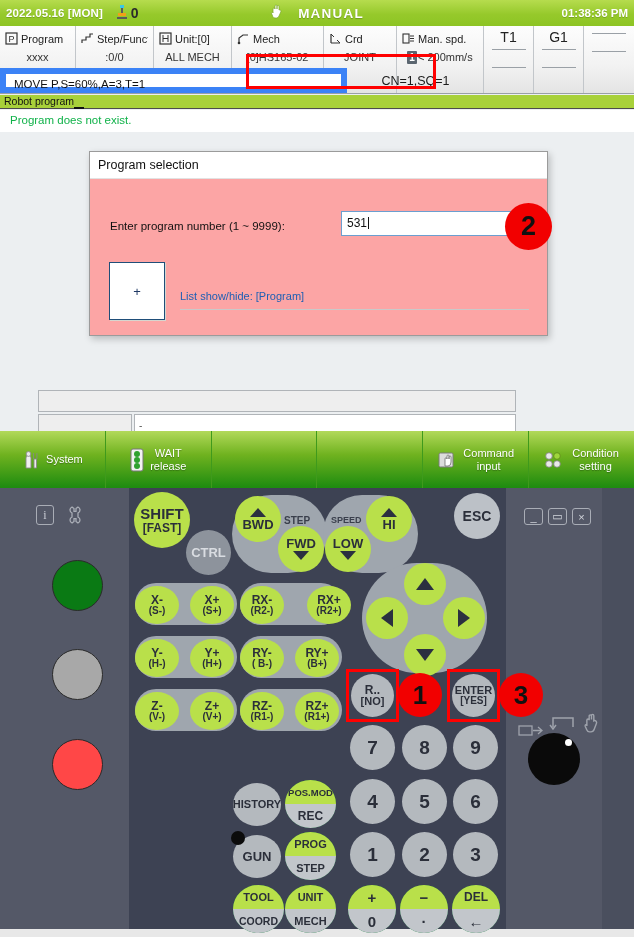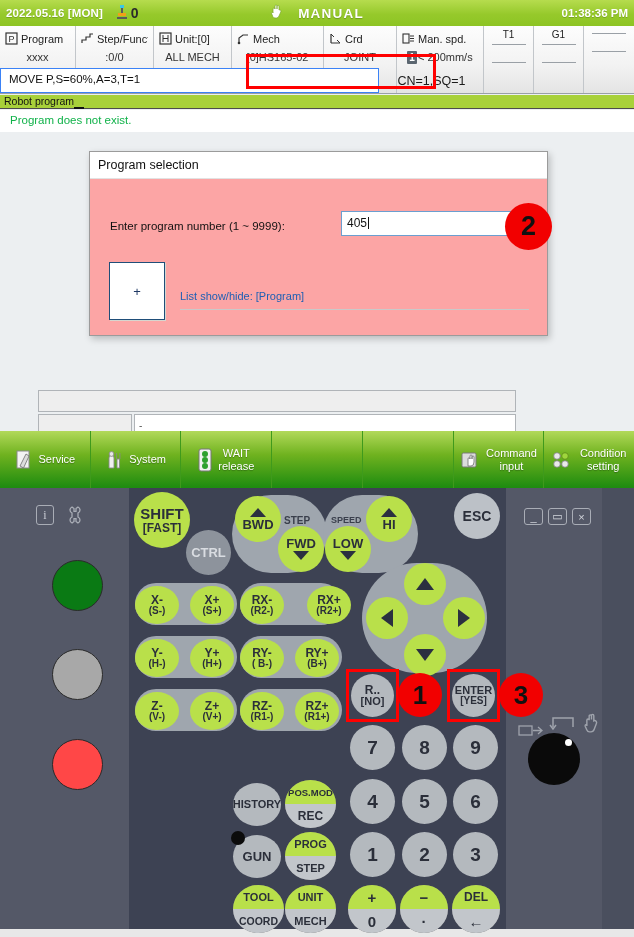--- a/index.html
+++ b/index.html
@@ -32,27 +32,27 @@
     position:absolute; left:0; top:26px; width:634px; height:68px;
     background:linear-gradient(to bottom,#fdfdfd 0%, #f2f2f2 60%, #e4e4e4 100%);
     display:flex; border-bottom:1px solid #9aa0a6;
   }
   .st-cell { position:relative; border-right:1px solid #c2c6ca; padding:3px 5px 0 5px; display:flex; flex-direction:column; }
   .st-top { display:flex; align-items:center; gap:3px; font-size:11px; color:#222; height:19px; white-space:nowrap; overflow:hidden;}
   .st-bot { font-size:11px; color:#333; text-align:center; margin-top:3px; white-space:nowrap; }
   .st-ico { width:13px; height:13px; flex:0 0 13px; display:block; }
   .spd-badge{display:inline-block;background:#5b6670;color:#fff;font-size:10px;font-weight:bold;padding:0 2px;line-height:13px;border-radius:1px;margin-right:1px;}
   .tcell { width:50px; border-right:1px solid #c2c6ca; display:flex; flex-direction:column; align-items:center; padding-top:3px;}
-  .tcell .lab{font-size:10px;color:#222;}
+  .tcell .lab{font-size:14px;color:#222;}
   .tcell .ul1{width:34px;height:1px;background:#9aa0a6;margin-top:4px;}
   .tcell .ul2{width:34px;height:1px;background:#9aa0a6;margin-top:17px;}
 
   
   .cmdrow { position:absolute; left:0; top:68px; width:484px; height:25px; display:flex; }
-  .cmdbox { width:379px; height:25px; background:#fff; border:1px solid #3b82f6; font-size:11.5px; color:#111; padding:4px 14px 0 8px; }
+  .cmdbox { width:347px; height:25px; background:#fff; border:6px solid #3b82f6; font-size:11.5px; color:#111; padding:4px 14px 0 8px; }
   .cnsq { flex:1; display:flex; align-items:center; justify-content:center; font-size:12.5px; color:#1b1b1b; }
 
   
   .progbar{position:absolute; left:0; top:95px; width:634px; height:14px; background:#a8d13a; border-bottom:1px solid #4c4c4c;
            font-size:10.5px; color:#111; padding-left:4px; line-height:13px;}
   .progbar u{text-decoration:none; border-bottom:2px solid #111; padding:0 5px;}
 
   
   .msg{position:absolute; left:0; top:110px; width:634px; height:22px; background:#fff; color:#11b24a;
        font-size:11.5px; padding:4px 0 0 10px;}
@@ -109,21 +109,21 @@
 
   
   .key{position:absolute; display:flex; flex-direction:column; align-items:center; justify-content:center;
        font-weight:bold; color:#2b2f3a; text-align:center; line-height:1.03;}
   .rnd{border-radius:50%;}
   .green{background:#b9e04a;}
   .grayd{background:#b4b9be;}
 
   .pill{position:absolute; background:#9fa6ae; border-radius:30px;}
 
-  .split{position:absolute; border-radius:50%; overflow:hidden; background:#737373;
+  .split{position:absolute; border-radius:50%; overflow:hidden; background:#15803d;
          display:flex; flex-direction:column; color:#2b2f3a; font-weight:bold; text-align:center;}
   .split .tophalf{height:50%; background:#b9e04a; display:flex; align-items:center; justify-content:center;}
   .split .bothalf{height:50%; background:#c2c6cb; display:flex; align-items:center; justify-content:center;}
 
   .keyhl{position:absolute; border:3px solid #f00; pointer-events:none;}
 
   .winbtn{position:absolute; width:19px; height:17px; border:1px solid #a9adb6; border-radius:3px;
           display:flex; align-items:center; justify-content:center; color:#d3d6dd; font-size:11px;}
 
   .bigblack{position:absolute; left:528px; top:733px; width:52px; height:52px; border-radius:50%; background:#0a0a0a;}
@@ -252,42 +252,35 @@
     <span>Robot program</span><u> </u>
   </div>
 
   <div class="msg">Program does not exist.</div>
 
   <div class="bodyarea"></div>
 
   <div class="dialog">
     <div class="dlg-title">Program selection</div>
     <div class="dlg-label">Enter program number (1 ~ 9999):</div>
-    <div class="dlg-input"><span>405</span><span class="caret"></span></div>
+    <div class="dlg-input"><span>531</span><span class="caret"></span></div>
     <div class="plusbtn">+</div>
     <div class="listlink">List show/hide: [Program]</div>
     <div class="listrule"></div>
   </div>
   <div class="dlg-inputhl"></div>
   <div class="badge" id="badge2">2</div>
 
   <div class="strip1"></div>
   <div class="strip2a"></div>
   <div class="strip2b">-</div>
 </div>
 
 <div class="ftbar">
 
-  <div class="ftb">
-    <svg width="18" height="20" viewBox="0 0 18 20">
-      <rect x="2" y="1" width="12" height="17" fill="#f3f3f3" stroke="#8a8a8a" stroke-width="1"></rect>
-      <path d="M5 16 L11 4 L14 6 L8.5 18 Z" fill="#dcdcdc" stroke="#6d6d6d" stroke-width="0.8"></path>
-    </svg>
-    <span class="lbl">Service</span>
-  </div>
 
   <div class="ftb">
     <svg width="18" height="20" viewBox="0 0 18 20">
       <path d="M4 18 L4 8 Q4 5 6.5 5 Q9 5 9 8 L9 18 Z" fill="#f0f0f0" stroke="#888" stroke-width="0.9"></path>
       <circle cx="6.5" cy="4" r="2.4" fill="#e8e8e8" stroke="#888" stroke-width="0.9"></circle>
       <path d="M12 18 L12 9 L14.5 9 L14.5 18 Z" fill="#ececec" stroke="#888" stroke-width="0.9"></path>
       <path d="M11.6 9 L11.6 3 M14.9 9 L14.9 3" stroke="#888" stroke-width="0.9"></path>
     </svg>
     <span class="lbl">System</span>
   </div>

